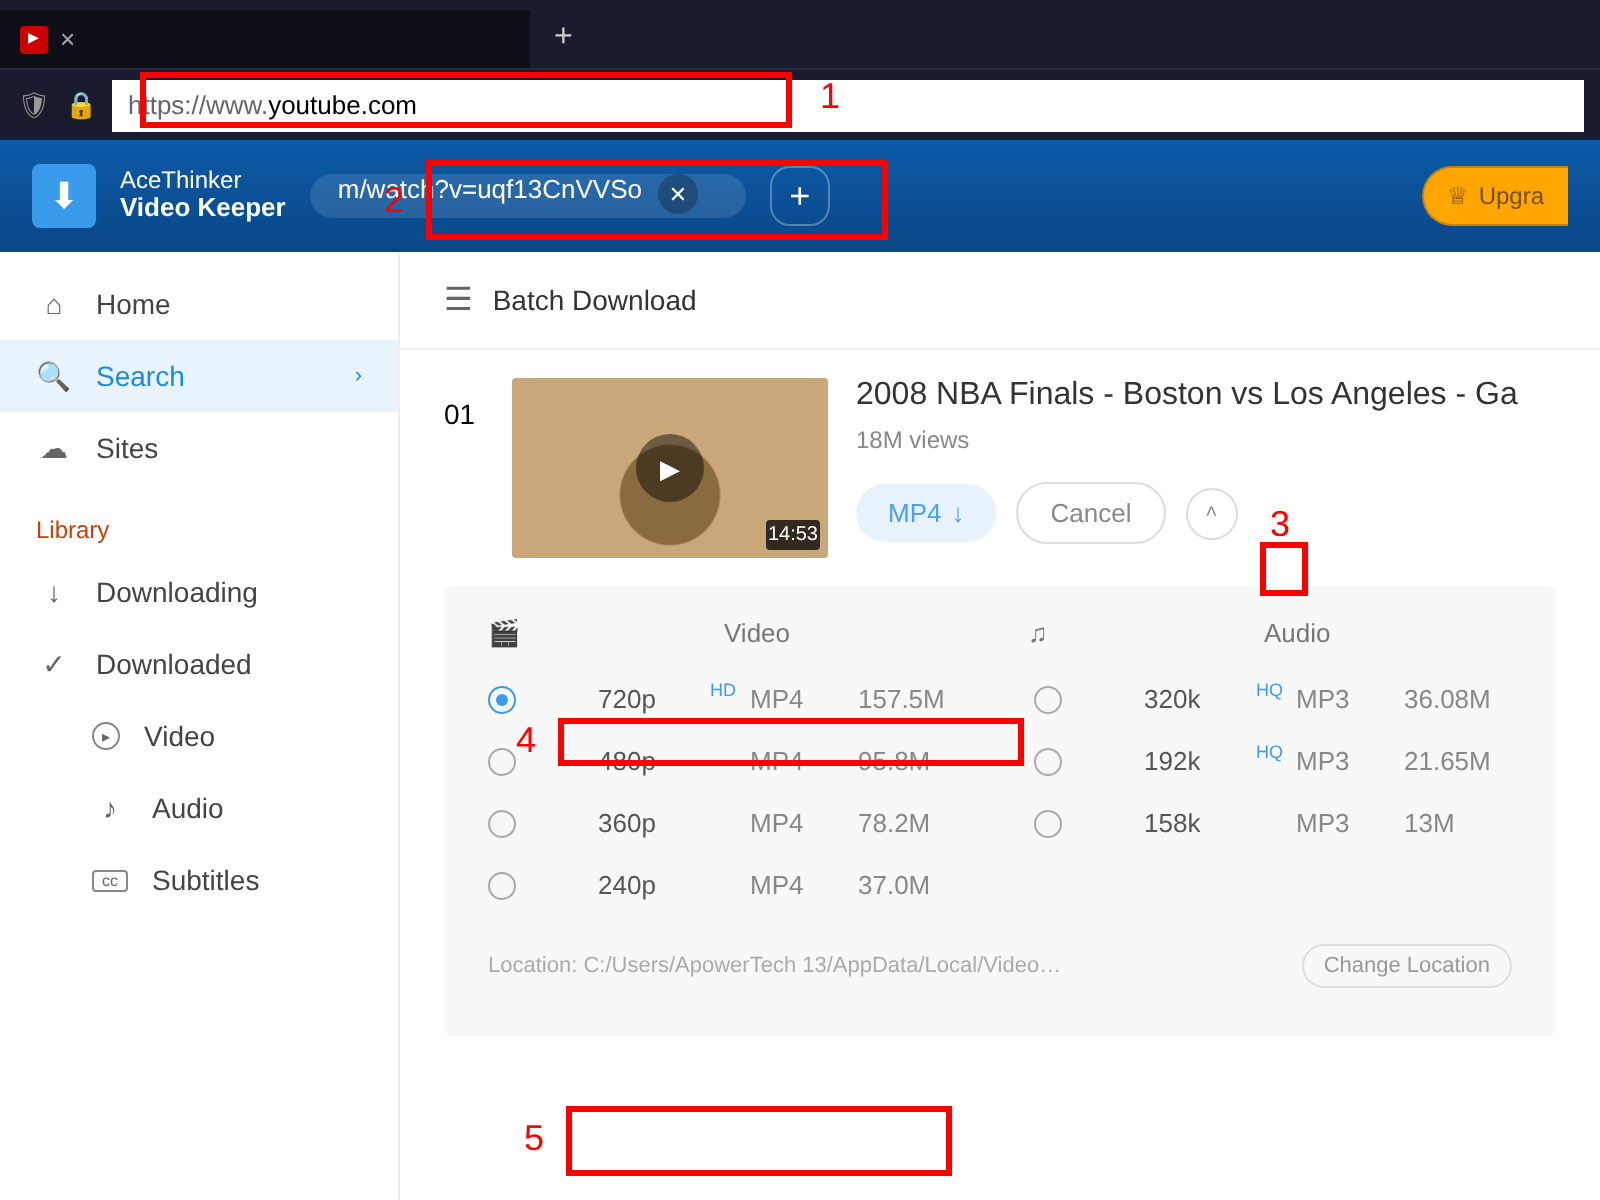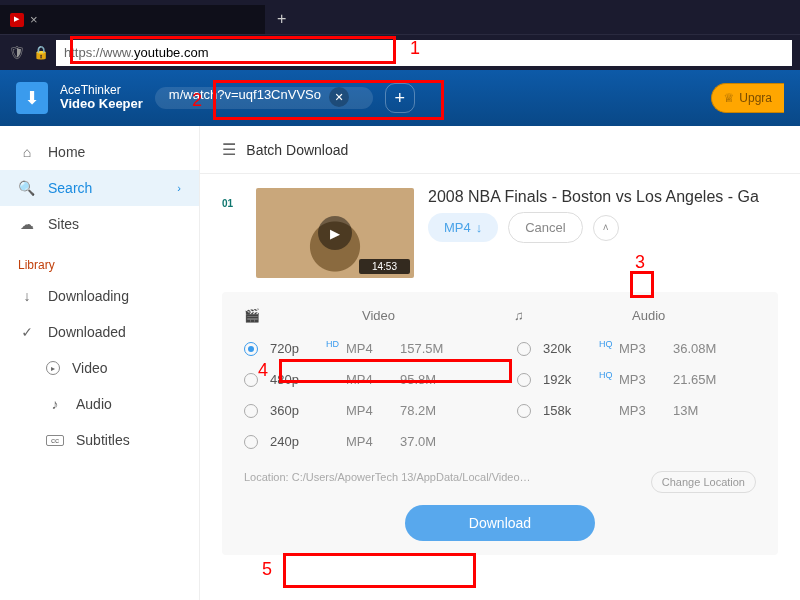--- a/index.html
+++ b/index.html
@@ -38,47 +38,47 @@
 .sb-item.active .sb-icon { color: #1a8be0; }
 .sb-label { font-size: 12px; color: #c2410c; padding: 16px 18px 6px; }
 .sb-sub { padding-left: 46px; }
 
 .main { flex: 1; overflow: hidden; }
 .batch-bar { display: flex; align-items: center; gap: 10px; padding: 14px 22px; border-bottom: 1px solid #eee; font-size: 14px; color: #333; }
 .batch-icon { font-size: 16px; color: #666; }
 
 .result { padding: 14px 22px 0 22px; }
 .result-head { display: flex; gap: 14px; }
-.idx { color: #0f766e; font-size: 10px; padding-top: 10px; width: 20px; font-weight: bold; }
+.idx { color: #000000; font-size: 14px; padding-top: 10px; width: 20px; }
 .thumb { width: 158px; height: 90px; background: #d7b48a; position: relative; border-radius: 2px; overflow: hidden; background-image: radial-gradient(circle at 50% 65%, #8a6a3f 25%, #c9a77b 26%); }
 .thumb .play { position: absolute; top: 50%; left: 50%; transform: translate(-50%,-50%); width: 34px; height: 34px; background: rgba(0,0,0,.45); border-radius: 50%; display: flex; align-items: center; justify-content: center; color: #fff; font-size: 13px; }
-.thumb .dur { position: absolute; bottom: 4px; right: 4px; background: rgba(0,0,0,.75); color: #fff; font-size: 10px; padding: 2px 13px; border-radius: 2px; }
+.thumb .dur { position: absolute; bottom: 4px; right: 4px; background: rgba(0,0,0,.75); color: #fff; font-size: 10px; padding: 2px 1px; border-radius: 2px; }
 .meta { flex: 1; }
 .vtitle { font-size: 16px; color: #333; margin-bottom: 6px; white-space: nowrap; overflow: hidden; }
 .views { font-size: 12px; color: #888; margin-bottom: 14px; }
 .actions { display: flex; gap: 10px; align-items: center; }
 .pill { border-radius: 18px; padding: 7px 16px; font-size: 13px; display: inline-flex; align-items: center; gap: 5px; }
 .pill.mp4 { background: #e7f2fd; color: #4aa3e8; }
 .pill.cancel { border: 1px solid #ddd; color: #888; background: #fff; }
 .collapse { width: 26px; height: 26px; border: 1px solid #ddd; border-radius: 14px; display: flex; align-items: center; justify-content: center; color: #888; font-size: 10px; }
 
 .formats { background: #f8f8f8; border-radius: 4px; margin-top: 14px; padding: 12px 14px 14px; position: relative; }
 .fmt-head { display: flex; gap: 40px; font-size: 13px; color: #777; padding: 4px 8px 10px; }
 .fmt-head span { display: inline-flex; align-items: center; gap: 6px; width: 230px; }
 .fmt-cols { display: flex; gap: 18px; }
 .col { flex: 1; }
 .fmt-row { display: flex; align-items: center; gap: 4px; padding: 8px 8px; font-size: 13px; color: #555; }
 .radio { width: 14px; height: 14px; border: 1.5px solid #aaa; border-radius: 50%; display: inline-block; position: relative; margin-right: 8px; flex-shrink: 0; }
 .radio.checked { border-color: #3a9bed; }
 .radio.checked::after { content: ""; position: absolute; inset: 3px; background: #3a9bed; border-radius: 50%; }
-.q { width: 54px; }
+.q { width: 54px; margin-left: 29px; }
 .tag { color: #3a9bed; font-size: 9px; position: relative; top: -5px; margin-left: -2px; width: 16px; }
 .fmt { width: 50px; color: #888; }
 .sz { color: #888; }
-.loc { font-size: 11px; color: #aaa; padding: 14px 8px 10px; display: flex; align-items: flex-start; gap: 0; }
+.loc { font-size: 11px; color: #aaa; padding: 14px 8px 10px; display: flex; align-items: center; gap: 0; }
 .change { font-size: 11px; color: #999; border: 1px solid #ddd; border-radius: 12px; padding: 4px 10px; margin-left: auto; }
 .download { background: #58a8ed; color: #fff; font-size: 14px; padding: 10px 0; width: 190px; text-align: center; border-radius: 20px; margin: 2px auto 0; }
 
 
 .ann { position: absolute; border: 3px solid #ff0000; pointer-events: none; z-index: 50; }
 .ann-num { position: absolute; color: #ff0000; font-size: 18px; font-weight: normal; z-index: 51; font-family: Arial; }
 </style>
 </head>
 <body>
 
@@ -164,20 +164,21 @@
 
     <div class="result">
       <div class="result-head">
         <div class="idx">01</div>
         <div class="thumb">
           <div class="play">▶</div>
           <div class="dur">14:53</div>
         </div>
         <div class="meta">
           <div class="vtitle">2008 NBA Finals - Boston vs Los Angeles - Ga</div>
+          <div class="views">18M views</div>
           <div class="actions">
             <span class="pill mp4">
               <span>MP4</span>
               <span>↓</span>
             </span>
             <span class="pill cancel">Cancel</span>
             <span class="collapse">
               <span>˄</span>
             </span>
           </div>
@@ -247,21 +248,20 @@
     <span class="tag"></span>
     <span class="fmt">MP3</span>
     <span class="sz">13M</span>
   </div>
             </div>
         </div>
         <div class="loc">
           <span>Location: C:/Users/ApowerTech 13/AppData/Local/Video…</span>
           <span class="change">Change Location</span>
         </div>
-        <div class="download">Download</div>
       </div>
     </div>
   </div>
 </div>
 
 <div class="ann" style="left:70px;top:36px;width:326px;height:28px;"></div>
 <div class="ann-num" style="left:410px;top:38px;">1</div>
 <div class="ann" style="left:213px;top:80px;width:231px;height:40px;"></div>
 <div class="ann-num" style="left:192px;top:90px;">2</div>
 <div class="ann" style="left:630px;top:271px;width:24px;height:27px;"></div>

